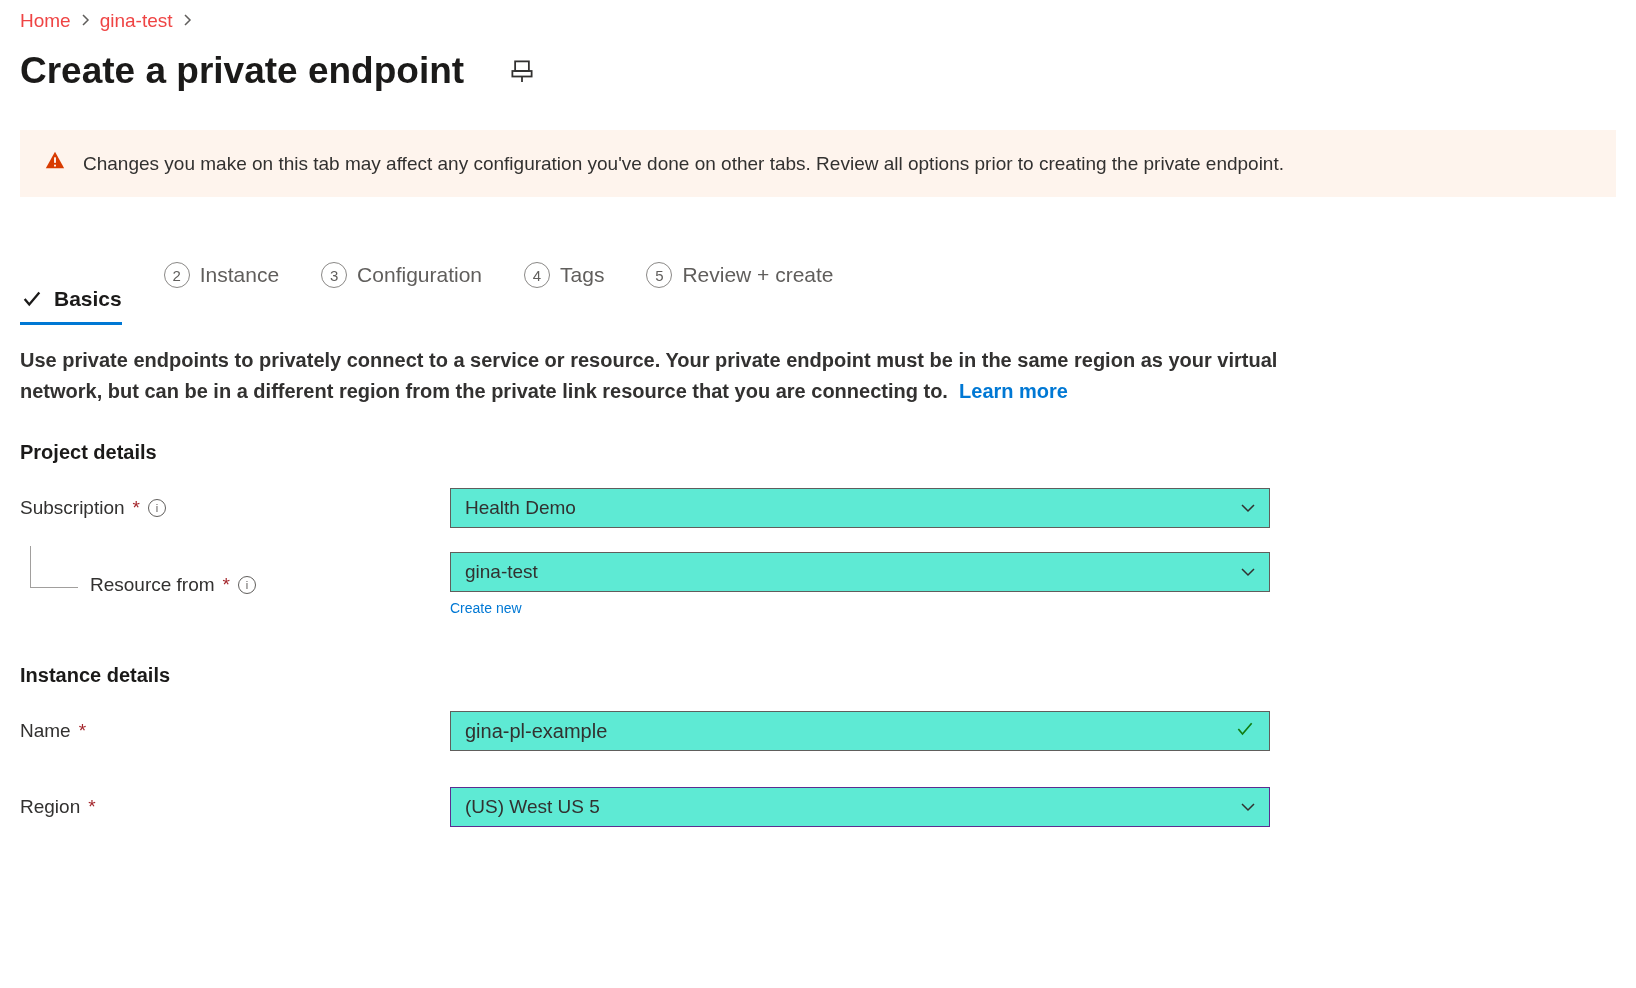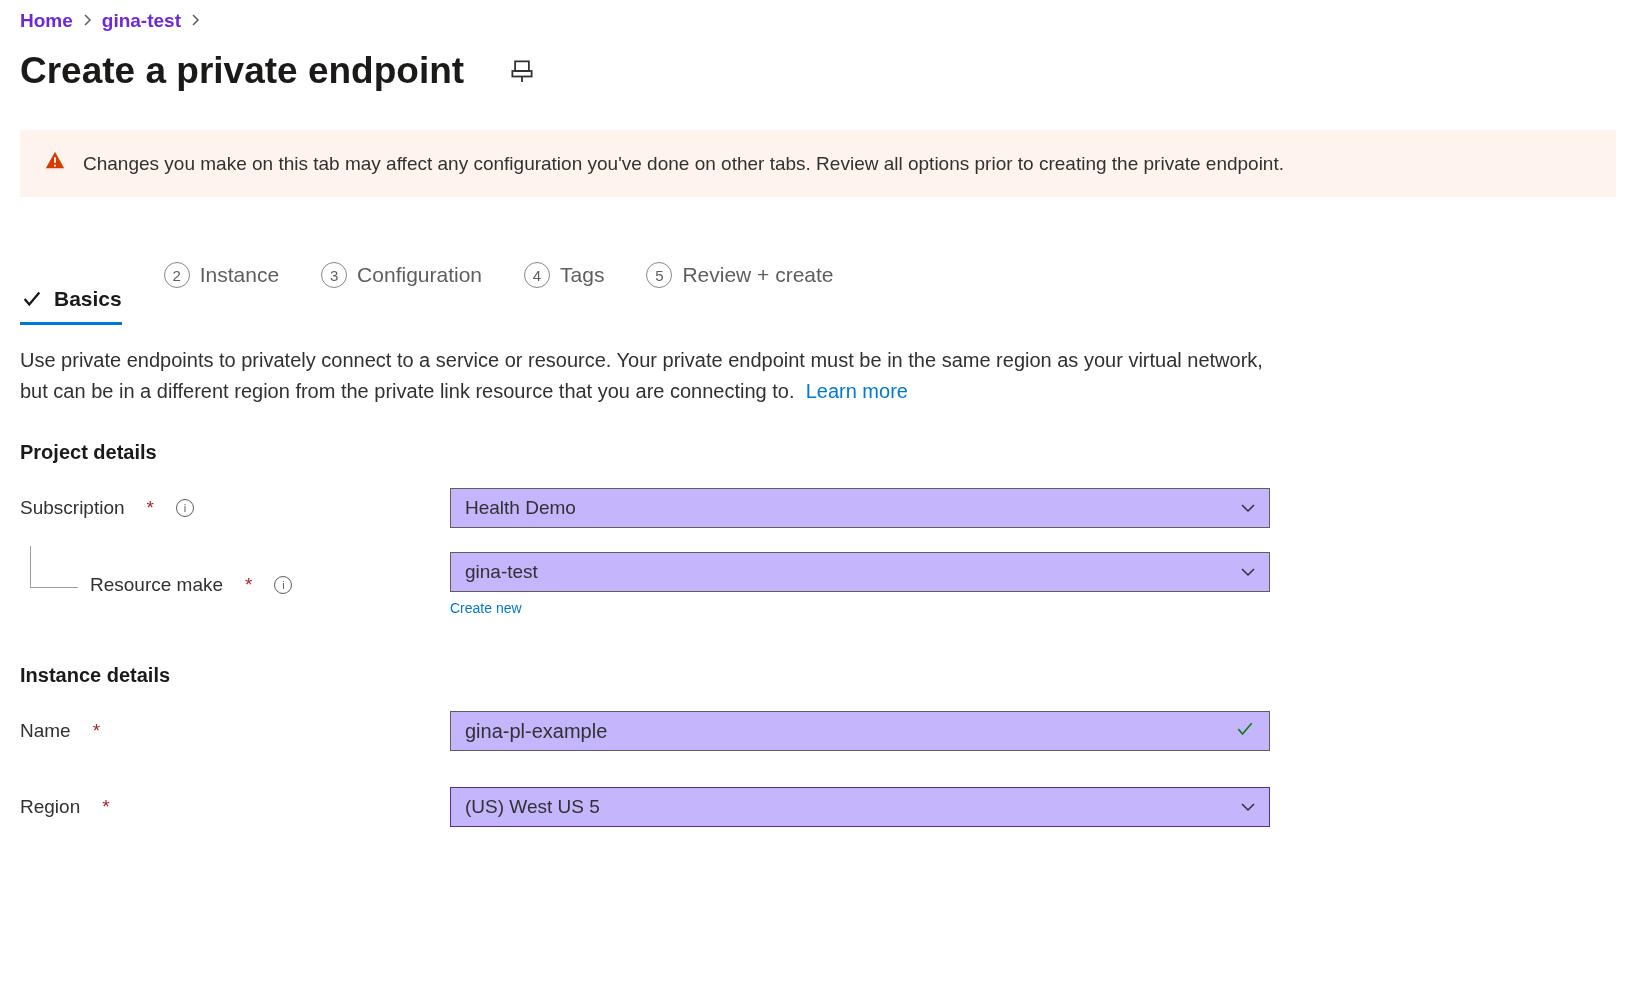--- a/index.html
+++ b/index.html
@@ -11,24 +11,23 @@
       padding: 10px 20px 20px 20px;
     }
     .breadcrumb {
       display: flex;
       align-items: center;
       gap: 10px;
       margin-bottom: 18px;
       font-size: 19px;
     }
     .breadcrumb a {
-      color: #6d28d9;
+      color: #ef4444;
       text-decoration: none;
       cursor: pointer;
-      font-weight: bold;
     }
     .breadcrumb-sep {
       color: #605e5c;
       font-size: 14px;
     }
     .page-title-row {
       display: flex;
       align-items: center;
       gap: 44px;
       margin-bottom: 38px;
@@ -102,20 +101,21 @@
       display: flex;
       align-items: center;
       justify-content: center;
     }
     .intro {
       font-size: 20px;
       line-height: 1.55;
       color: #323130;
       margin-bottom: 34px;
       max-width: 1260px;
+      font-weight: bold;
     }
     .intro a {
       color: #0078d4;
       text-decoration: none;
       cursor: pointer;
     }
     .section-title {
       font-size: 20px;
       font-weight: 600;
       color: #1b1a19;
@@ -123,21 +123,21 @@
     }
     .form-row {
       display: flex;
       align-items: center;
       margin-bottom: 14px;
     }
     .form-label-col {
       width: 430px;
       display: flex;
       align-items: center;
-      gap: 22px;
+      gap: 8px;
       font-size: 19px;
       color: #323130;
     }
     .form-label-col.indented {
       padding-left: 70px;
       position: relative;
     }
     .tree-line {
       position: absolute;
       left: 10px;
@@ -159,21 +159,21 @@
       color: #605e5c;
       cursor: pointer;
     }
     .form-control-col {
       flex: 1;
       max-width: 820px;
     }
     .select-box, .input-box {
       width: 100%;
       border: 1px solid #605e5c;
-      background: #c4b5fd;
+      background: #5eead4;
       padding: 8px 14px;
       font-size: 19px;
       font-family: inherit;
       color: #323130;
       display: flex;
       align-items: center;
       justify-content: space-between;
       cursor: pointer;
       height: 40px;
     }
@@ -291,21 +291,21 @@
             <path d="M1 2 L7 8 L13 2" stroke="#323130" stroke-width="1.5" fill="none"></path>
           </svg>
       </span>
     </div>
   </div>
 </div>
 
 <div class="form-row" style="margin-bottom:6px; margin-top:24px;">
   <div class="form-label-col indented">
     <span class="tree-line"></span>
-    <span>Resource make</span>
+    <span>Resource from</span>
     <span class="required">*</span>
     <span class="info-icon">i</span>
   </div>
   <div class="form-control-col">
     <div class="select-box">
       <span>gina-test</span>
       <span class="chevron-down">
         <svg width="14" height="10" viewBox="0 0 14 10">
             <path d="M1 2 L7 8 L13 2" stroke="#323130" stroke-width="1.5" fill="none"></path>
           </svg>

